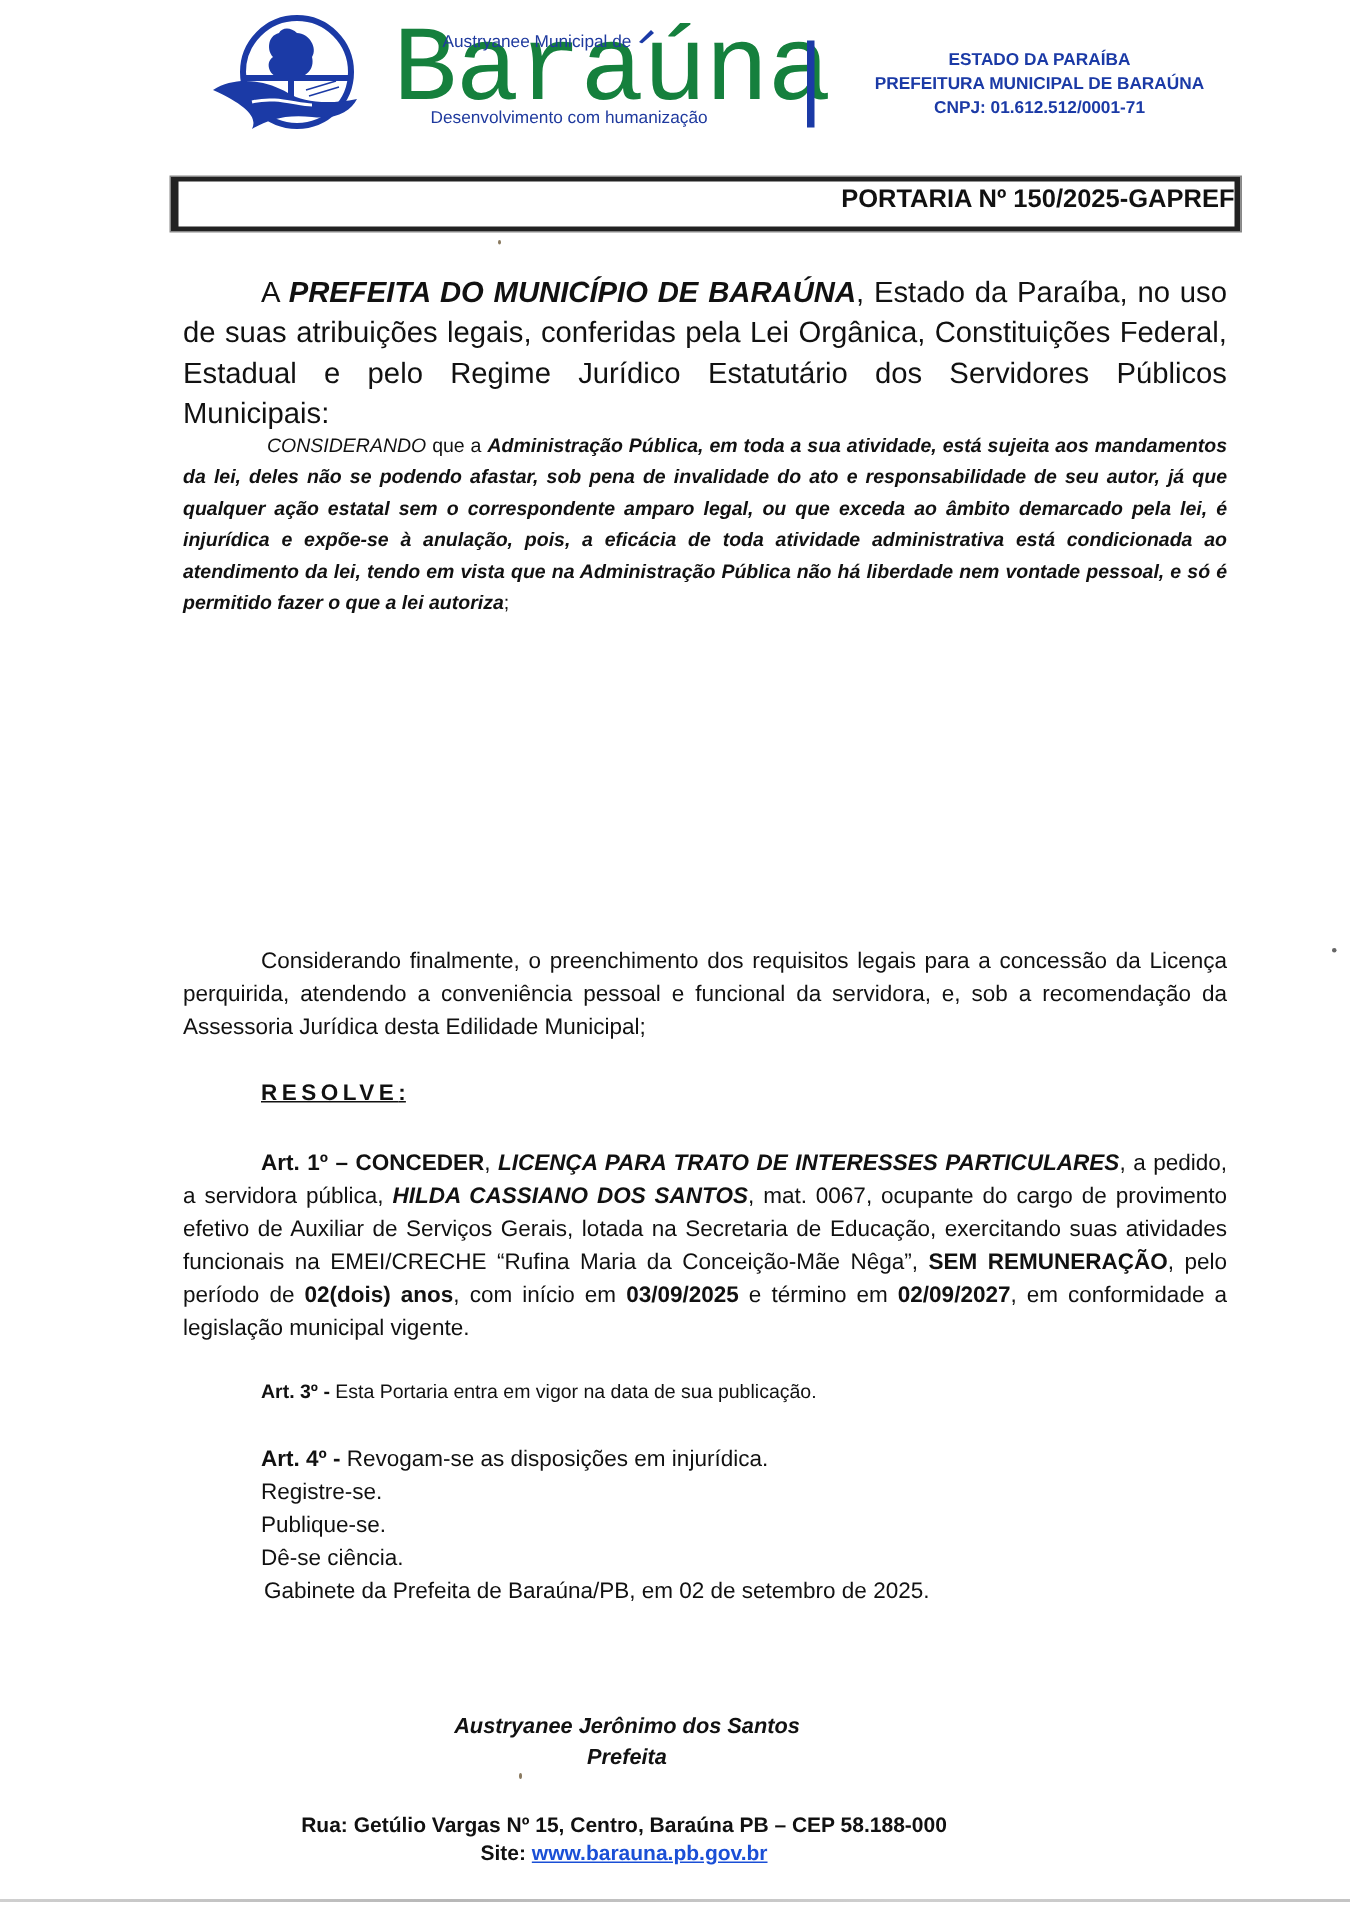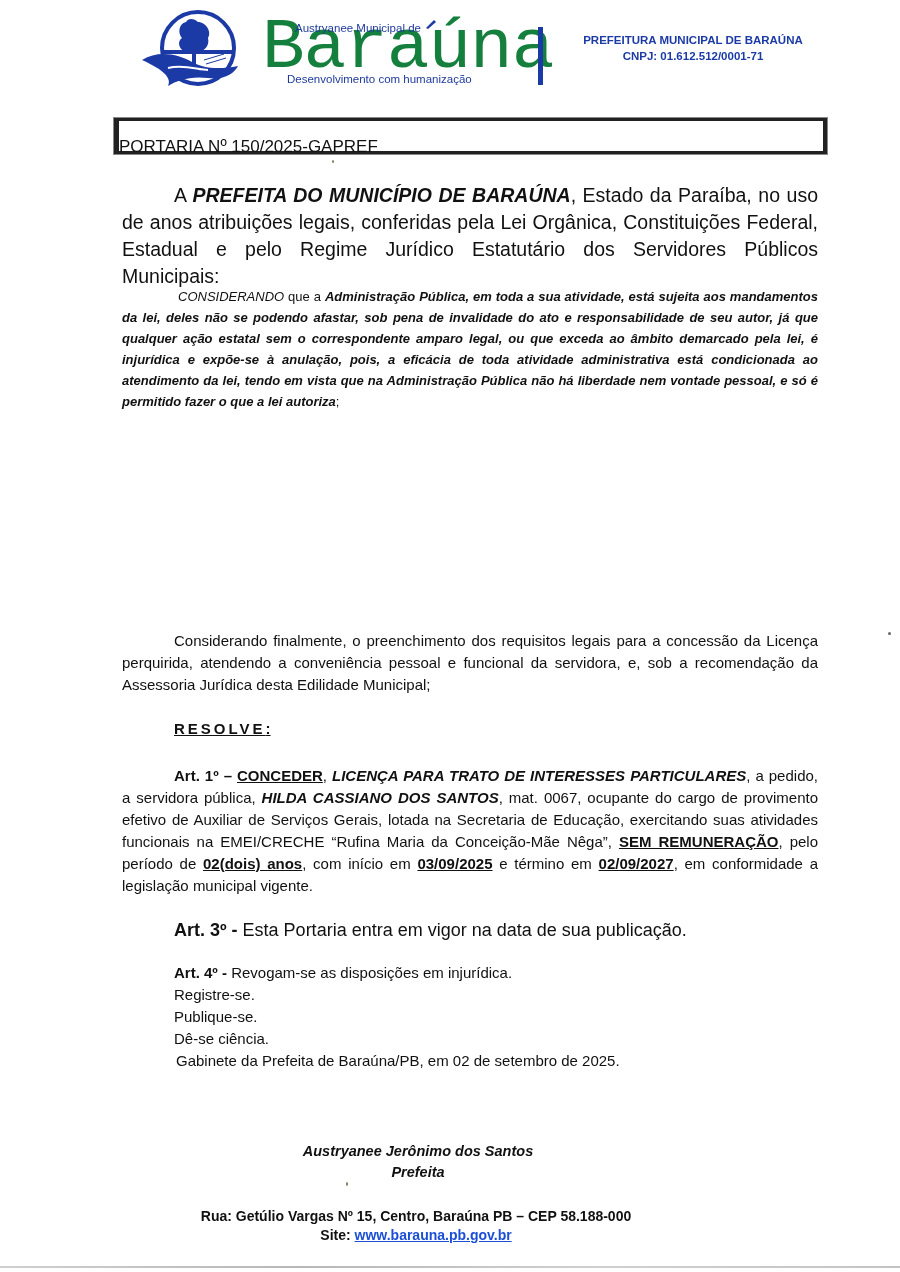--- a/index.html
+++ b/index.html
@@ -13,38 +13,38 @@
   .logo-emblem { position: absolute; left: 138px; top: 8px; width: 112px; height: 80px; }
   .logo-small { position: absolute; left: 295px; top: 22px; font-size: 11.5px; color: #1f3a9e; letter-spacing: 0; }
   .logo-slash { position: absolute; left: 424px; top: 20px; width: 10px; height: 10px; }
   .logo-big { position: absolute; left: 262px; top: 9px; font-family: Liberation Mono, monospace; font-size: 71px; line-height: 78px; color: #15803d; letter-spacing: -1px; }
   .logo-tag { position: absolute; left: 287px; top: 73px; font-size: 11.5px; color: #1f3a9e; }
   .logo-bar { position: absolute; left: 538px; top: 27px; width: 5px; height: 58px; background: #1b3aa6; }
   .hdr-right { position: absolute; left: 548px; top: 32px; width: 290px; text-align: center; color: #1b3aa6; font-weight: bold; font-size: 11.5px; line-height: 16px; }
 
   
   .title-box { position: absolute; left: 114px; top: 118px; width: 704px; height: 30px; border: 3px solid #222; border-top-width: 3px; border-left-width: 5px; border-right-width: 4px; box-shadow: 0 0 0 1px #888; }
-  .title-text { position: absolute; left: 0; right: 0; top: 16px; text-align: left; font-weight: normal; font-size: 17px; color: #111; font-family: "Liberation Sans", sans-serif; }
+  .title-text { position: absolute; left: 0; right: 0; top: 2px; text-align: right; font-weight: bold; font-size: 17px; color: #111; font-family: "Liberation Sans", sans-serif; }
 
   .p { position: absolute; left: 122px; width: 696px; text-align: justify; text-align-last: left; }
   .p1 { top: 182px; font-size: 19.5px; line-height: 27px; }
   .p2 { top: 286px; font-size: 13px; line-height: 21px; }
   .p3 { top: 463px; font-size: 19px; line-height: 26px; }
   .p4 { top: 565px; font-size: 15px; line-height: 22px; }
   .p5 { top: 630px; font-size: 15px; line-height: 22px; }
   .resolve { position: absolute; left: 174px; top: 720px; font-weight: bold; font-size: 15px; letter-spacing: 3px; text-decoration: underline; }
   .art1 { top: 765px; font-size: 15px; line-height: 22px; }
-  .art3 { position: absolute; left: 174px; top: 920px; font-size: 18px; }
+  .art3 { position: absolute; left: 174px; top: 920px; font-size: 13px; }
   .art4 { position: absolute; left: 174px; top: 962px; font-size: 15px; line-height: 22px; }
   .gab { position: absolute; left: 176px; top: 1052px; font-size: 15px; }
   .indent { display: inline-block; width: 52px; }
   .bi { font-weight: bold; font-style: italic; }
   .b { font-weight: bold; }
   .i { font-style: italic; }
-  .u { text-decoration: underline; }
+  .u { }
   .small { font-size: 14px; }
 
   .sig { position: absolute; left: 0; width: 900px; text-align: center; font-weight: bold; font-style: italic; font-size: 14.5px; }
   .sig-name { top: 1143px; left: -32px; }
   .sig-role { top: 1164px; left: -32px; }
   .footer { position: absolute; left: 0; width: 900px; text-align: center; font-weight: bold; font-size: 14px; }
   .foot1 { top: 1208px; left: -34px; }
   .foot2 { top: 1227px; left: -34px; }
   .link { color: #1a4fd6; text-decoration: underline; }
   .bottom-line { position: absolute; left: 0; top: 1266px; width: 900px; height: 2px; background: linear-gradient(90deg,#bbb,#999,#bbb,#aaa); opacity: .7; }
@@ -65,31 +65,32 @@
       <path d="M66 52 L86 46 M68 56 L88 50" stroke="#1b3aa6" stroke-width="1"></path>
     </svg>
     <div class="logo-big">Baraúna</div>
     <div class="logo-small">Austryanee Municipal de</div>
     <svg class="logo-slash" style="left:424px;top:19px;width:12px;height:10px" viewBox="0 0 12 10">
         <path d="M2 9 L10 1 L12 3 L4 10 Z" fill="#1b3aa6"></path>
       </svg>
     <div class="logo-tag">Desenvolvimento com humanização</div>
     <div class="logo-bar"></div>
     <div class="hdr-right">
+      <div>ESTADO DA PARAÍBA</div>
       <div>PREFEITURA MUNICIPAL DE BARAÚNA</div>
       <div>CNPJ: 01.612.512/0001-71</div>
     </div>
   </div>
 
   <div class="title-box">
     <div class="title-text">PORTARIA Nº 150/2025-GAPREF</div>
   </div>
 
   <div class="p p1">
-    <span class="indent"></span><span>A </span><span class="bi">PREFEITA DO MUNICÍPIO DE BARAÚNA</span><span>, Estado da Paraíba, no uso de anos atribuições legais, conferidas pela Lei Orgânica, Constituições Federal, Estadual e pelo Regime Jurídico Estatutário dos Servidores Públicos Municipais:</span>
+    <span class="indent"></span><span>A </span><span class="bi">PREFEITA DO MUNICÍPIO DE BARAÚNA</span><span>, Estado da Paraíba, no uso de suas atribuições legais, conferidas pela Lei Orgânica, Constituições Federal, Estadual e pelo Regime Jurídico Estatutário dos Servidores Públicos Municipais:</span>
   </div>
 
   <div class="p p2">
     <span class="indent" style="width:56px"></span><span class="i">CONSIDERANDO</span><span> que a </span><span class="bi">Administração Pública, em toda a sua atividade, está sujeita aos mandamentos da lei, deles não se podendo afastar, sob pena de invalidade do ato e responsabilidade de seu autor, já que qualquer ação estatal sem o correspondente amparo legal, ou que exceda ao âmbito demarcado pela lei, é injurídica e expõe-se à anulação, pois, a eficácia de toda atividade administrativa está condicionada ao atendimento da lei, tendo em vista que na Administração Pública não há liberdade nem vontade pessoal, e só é permitido fazer o que a lei autoriza</span><span>;</span>
   </div>
 
 
 
   <div class="p p5">
     <span class="indent"></span><span>Considerando finalmente, o preenchimento dos requisitos legais para a concessão da Licença perquirida, atendendo a conveniência pessoal e funcional da servidora, e, sob a recomendação da Assessoria Jurídica desta Edilidade Municipal;</span>

